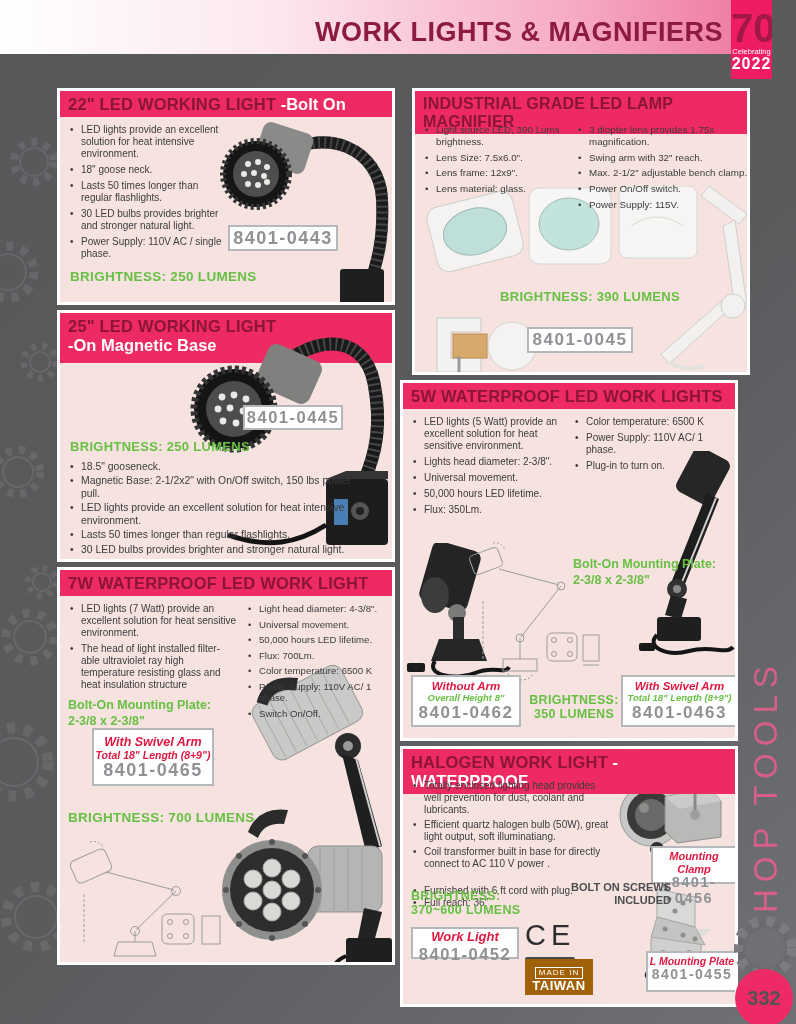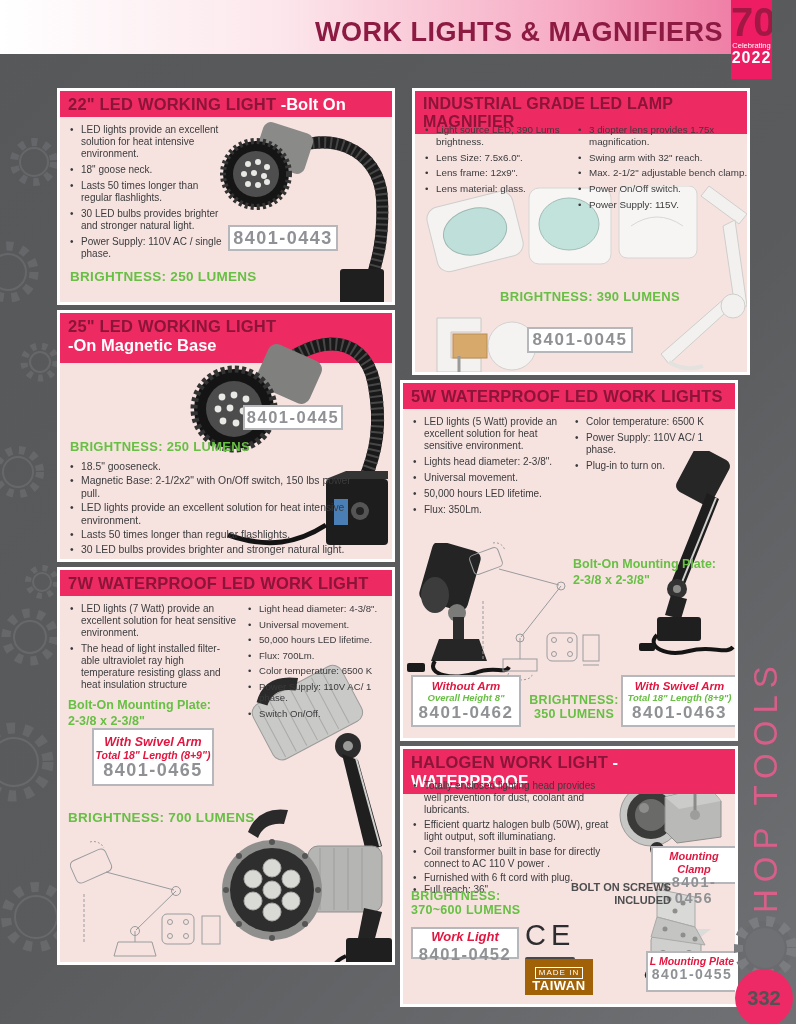--- a/index.html
+++ b/index.html
@@ -4,21 +4,21 @@
 <style>
   html,body{margin:0;padding:0;background:#3a3a3c;}
   .page{position:relative;width:796px;height:1024px;overflow:hidden;
     font-family:"Liberation Sans",sans-serif;
     background:linear-gradient(135deg,#57585a 0%,#5a5b5d 55%,#707174 100%);}
   
   .hdr{position:absolute;left:0;top:0;width:731px;height:54px;
     background:linear-gradient(90deg,#ffffff 0%,#fce7ec 38%,#f6abc4 78%,#ef7fa6 100%);}
   .hdr-title{position:absolute;right:8px;bottom:6px;font-size:27px;font-weight:bold;color:#8c1a42;letter-spacing:.5px;}
   .badge{position:absolute;left:731px;top:0;width:41px;height:79px;background:#ee1d63;text-align:center;overflow:hidden;}
-  .badge-num{font-size:40px;font-weight:bold;color:#9b1843;line-height:38px;margin-top:3px;opacity:.92;}
+  .badge-num{font-size:40px;font-weight:bold;color:#9b1843;line-height:38px;margin-top:9px;opacity:.92;}
   .badge-cap{font-size:7.5px;color:#fff;line-height:9px;}
   .badge-year{font-size:16px;font-weight:bold;color:#fff;letter-spacing:1px;line-height:15px;}
   
   .rail-text{position:absolute;left:747px;top:942px;width:302px;transform:rotate(-90deg);transform-origin:0 0;
     font-size:33px;color:#f25c8f;letter-spacing:7px;opacity:.8;}
   .pagenum{position:absolute;left:735px;top:969px;width:58px;height:58px;border-radius:50%;background:#ee2a66;
     color:#515254;font-size:20px;font-weight:bold;display:flex;align-items:center;justify-content:center;z-index:5;}
   
   .sec{position:absolute;background:#f6e3e0;border:3px solid #fff;box-sizing:border-box;overflow:hidden;}
   .sec-h{position:relative;background:#ee2a62;padding:4px 8px 3px;z-index:1;}
@@ -391,21 +391,21 @@
   </div>
 
   <div class="sec" style="left:400px;top:746px;width:338px;height:261px;">
     <div class="sec-h">
       <span class="t">HALOGEN WORK LIGHT</span>
       <span class="s"> - WATERPROOF</span>
     </div>
     <ul class="bul" style="left:10px;top:31px;width:196px;font-size:10px;">
       <li style="margin-bottom:3px">Totally enclosed lighting head provides well prevention for dust, coolant and lubricants.</li>
       <li style="margin-bottom:3px">Efficient quartz halogen bulb (50W), great light output, soft illuminatiang.</li>
-      <li style="margin-bottom:2px">Coil transformer built in base for directly connect to AC 110 V power .</li>
+      <li style="margin-bottom:15px">Coil transformer built in base for directly connect to AC 110 V power .</li>
       <li style="margin-bottom:0">Furnished with 6 ft cord with plug.</li>
       <li style="margin-bottom:3px">Full reach: 36"</li>
     </ul>
 
     <svg class="abs" style="left:192px;top:22px;" width="118" height="218">
       <path d="M30,16 q26,-20 52,0 l-6,9 q-20,-14 -40,0 z" fill="#262626"></path>
       <circle cx="56" cy="44" r="31" fill="#c7c7c5" stroke="#999997"></circle>
       <circle cx="56" cy="44" r="24" fill="#3a3a38"></circle>
       <circle cx="56" cy="44" r="16" fill="#6a6a68"></circle>
       <circle cx="49" cy="37" r="5" fill="#8d8d8b"></circle>

